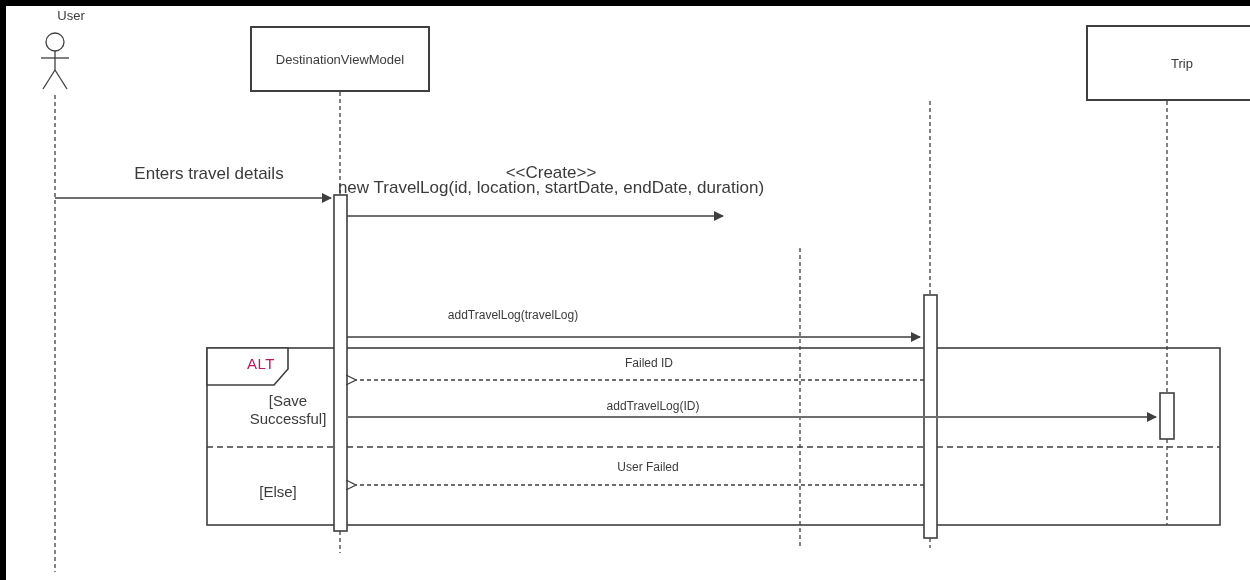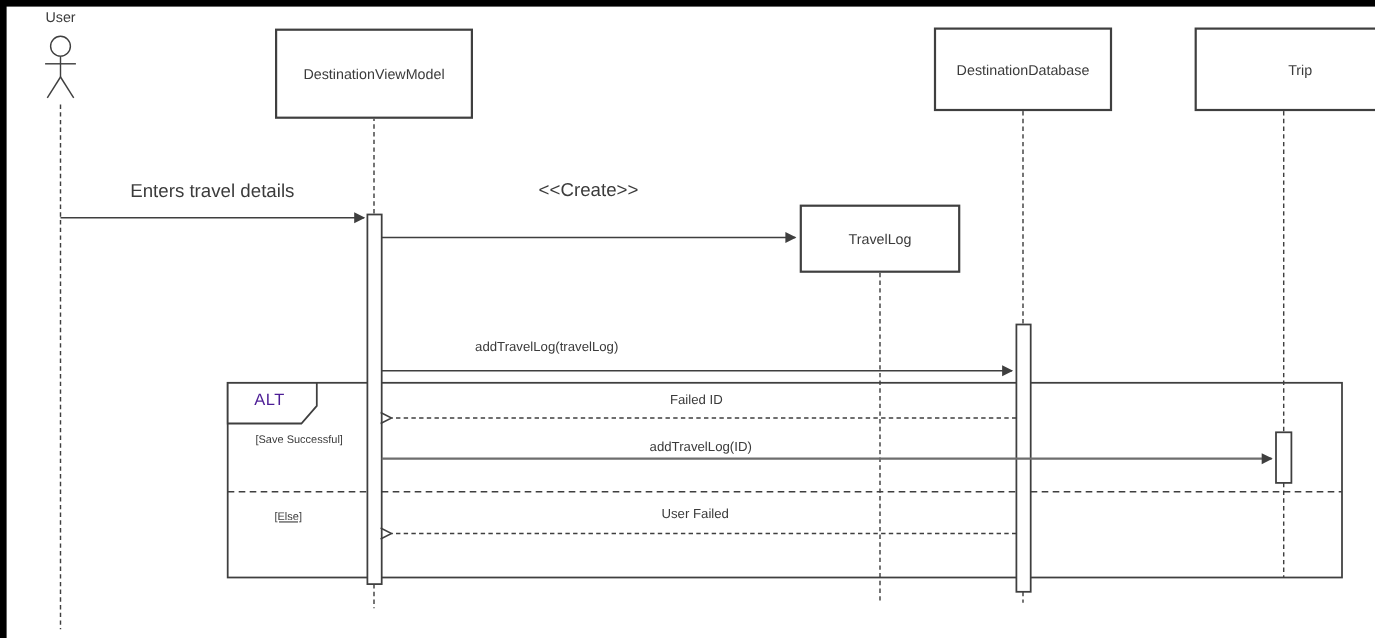--- a/index.html
+++ b/index.html
@@ -4,25 +4,25 @@
 <style>
   html,body{margin:0;padding:0;background:#fff;font-family:"Liberation Sans",sans-serif;}
   .canvas{position:relative;width:1250px;height:580px;background:#ffffff;overflow:hidden;}
   .win-border-top{position:absolute;top:0;left:0;width:1250px;height:6px;background:#000;z-index:6;}
   .win-border-left{position:absolute;top:0;left:0;width:6px;height:580px;background:#000;z-index:6;}
   svg.layer{position:absolute;top:0;left:0;z-index:1;}
   .pbox{position:absolute;display:flex;align-items:center;justify-content:center;
         background:#ffffff;border:2px solid #3f3f3f;font-size:13px;color:#3b3b3b;
         text-align:center;z-index:2;box-sizing:border-box;}
   .lbl{position:absolute;transform:translateX(-50%);white-space:nowrap;
-       font-size:12px;color:#3b3b3b;z-index:3;}
+       font-size:12px;color:#3b3b3b;z-index:3;margin-left:16px;}
   .lbl-small{font-size:17px;}
   .actor-name{font-size:13px;top:8px;left:55px;}
-  .alt-op{font-size:15px;color:#4c1d95;letter-spacing:0.5px;}
-  .guard{white-space:normal;text-align:center;font-size:10px;line-height:18px;}
+  .alt-op{font-size:15px;color:#be185d;letter-spacing:0.5px;}
+  .guard{white-space:normal;text-align:center;font-size:15px;line-height:18px;}
   .guard-success{width:110px;}
 </style>
 </head>
 <body>
 
 <div class="canvas">
 
   <svg class="layer" width="1250" height="580" viewBox="0 0 1250 580">
     <defs>
       <marker id="mFilled" markerWidth="12" markerHeight="12" refX="10" refY="6" orient="auto" markerUnits="userSpaceOnUse">
@@ -66,41 +66,40 @@
       <path d="M347 216 H723" stroke="#3f3f3f" stroke-width="1.4" marker-end="url(#mFilled)"></path>
       <path d="M347 337 H920" stroke="#3f3f3f" stroke-width="1.4" marker-end="url(#mFilled)"></path>
       <path d="M924 380 H356" stroke="#3f3f3f" stroke-width="1.3" stroke-dasharray="4 3" marker-end="url(#mOpen)"></path>
       <path d="M347 417 H1156" stroke="#6e6e6e" stroke-width="2" marker-end="url(#mFilled)"></path>
       <path d="M924 485 H356" stroke="#3f3f3f" stroke-width="1.3" stroke-dasharray="4 3" marker-end="url(#mOpen)"></path>
     </g>
   </svg>
 
   <div class="lbl actor-name">User</div>
 
-  <div class="pbox" style="left:250px;top:26px;width:180px;height:82px;">DestinationViewModel</div>
+  <div class="pbox" style="left:250px;top:26px;width:180px;height:66px;">DestinationViewModel</div>
 
-  <div class="pbox" style="left:849px;top:25px;width:162px;height:76px;">DestinationDatabase</div>
 
   <div class="pbox" style="left:1086px;top:25px;width:192px;height:76px;">Trip</div>
 
-  <div class="pbox" style="left:727px;top:186px;width:146px;height:62px;">TravelLog</div>
 
   <div class="lbl lbl-small" style="left:193px;top:164px;">Enters travel details</div>
 
   <div class="lbl lbl-small" style="left:535px;top:163px;">&lt;&lt;Create&gt;&gt;</div>
+  <div class="lbl lbl-small" style="left:535px;top:178px;">new TravelLog(id, location, startDate, endDate, duration)</div>
 
   <div class="lbl" style="left:497px;top:308px;">addTravelLog(travelLog)</div>
 
   <div class="lbl" style="left:633px;top:356px;">Failed ID</div>
 
   <div class="lbl" style="left:637px;top:399px;">addTravelLog(ID)</div>
 
   <div class="lbl" style="left:632px;top:460px;">User Failed</div>
 
   <div class="lbl alt-op" style="left:245px;top:355px;">ALT</div>
 
   <div class="lbl guard guard-success" style="left:272px;top:392px;">[Save Successful]</div>
 
-  <div class="lbl guard" style="left:262px;top:462px;text-decoration:underline;">[Else]</div>
+  <div class="lbl guard" style="left:262px;top:483px;">[Else]</div>
 
   <div class="win-border-top"></div>
   <div class="win-border-left"></div>
 </div>
 
 </body></html>

